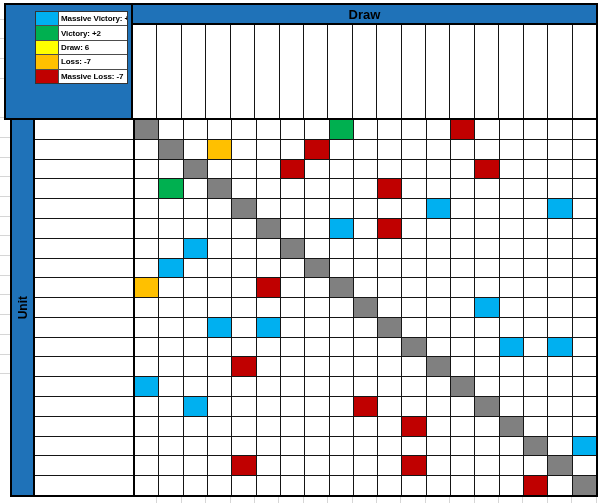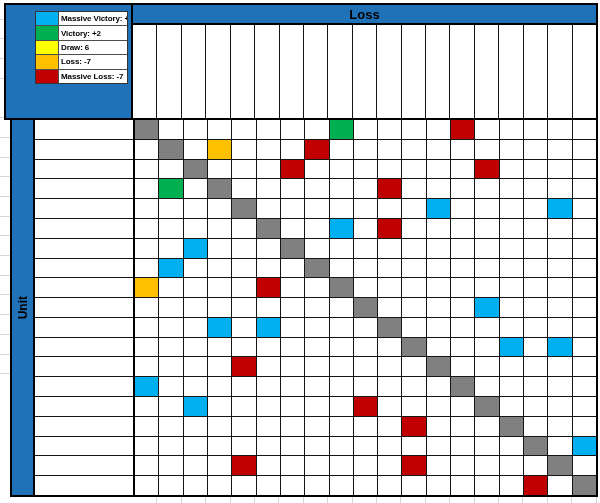--- a/index.html
+++ b/index.html
@@ -107,21 +107,21 @@
         <div class="legend-swatch" style="background: rgb(255, 255, 0);"></div>
         <div class="legend-label">Draw: 6</div>
         <div class="legend-swatch" style="background: rgb(255, 192, 0);"></div>
         <div class="legend-label">Loss: -7</div>
         <div class="legend-swatch" style="background: rgb(192, 0, 0);"></div>
         <div class="legend-label">Massive Loss: -7</div>
       </div>
   </div>
 
   <div class="enemy-banner" style="background: rgb(31, 114, 184);">
-    <span>Loss</span>
+    <span>Draw</span>
   </div>
 
   <div class="col-headers" id="colHeaders">
       <div class="col-h">
         <span></span>
       </div>
       <div class="col-h">
         <span></span>
       </div>
       <div class="col-h">

